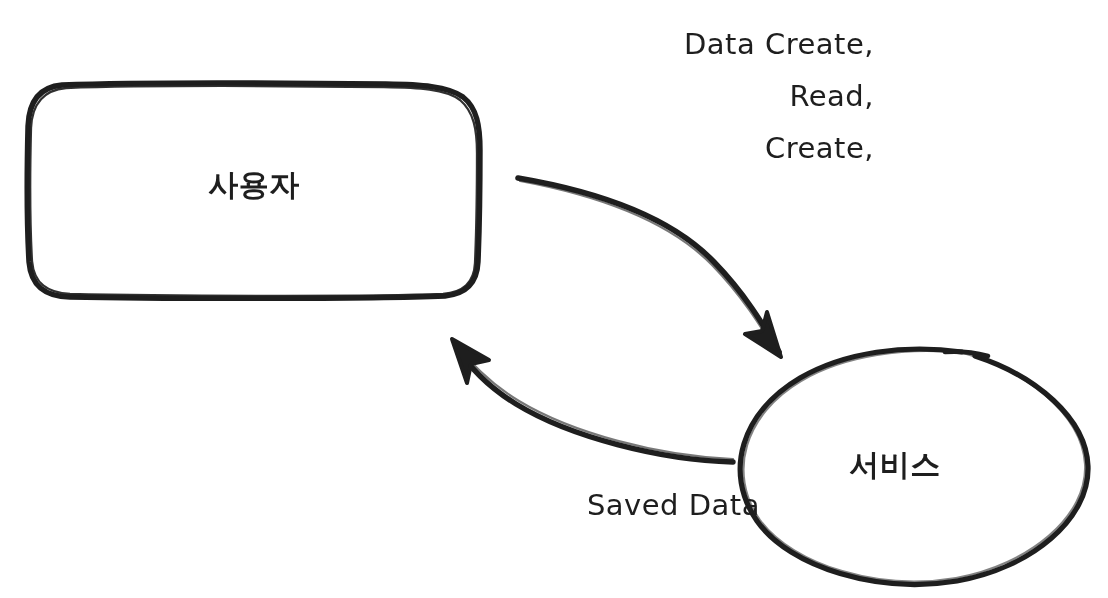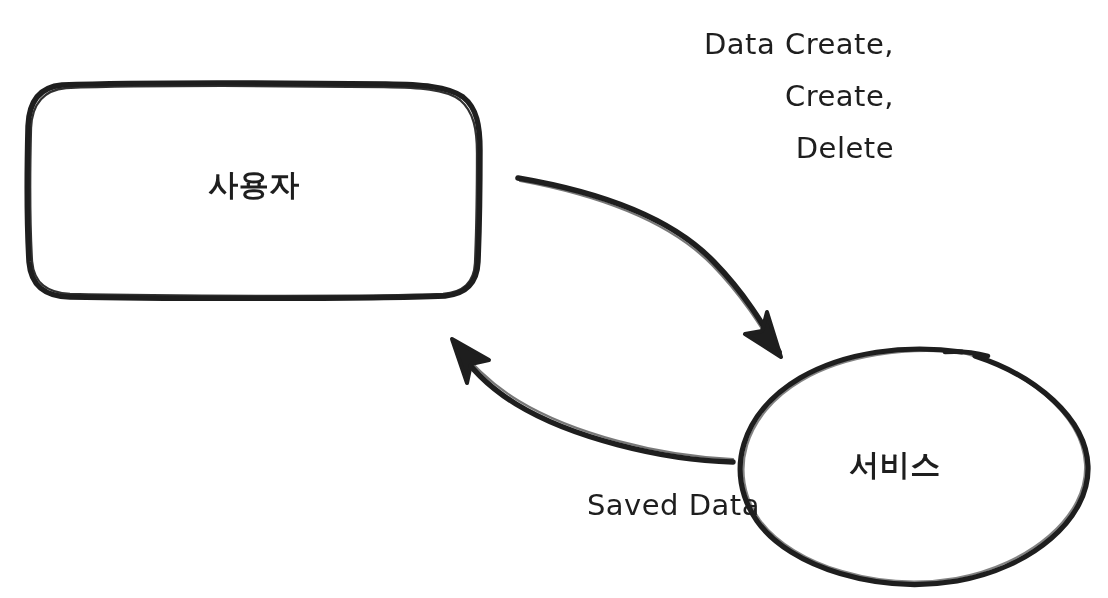--- a/index.html
+++ b/index.html
@@ -94,23 +94,23 @@
       <path d="M 733,462 C 660,460 570,437 516,404 C 485,385 466,362 456,346" fill="none" stroke="#1e1e1e" stroke-width="5.4" stroke-linecap="round"></path>
       <path d="M 733,459 C 658,456 572,433 519,401 C 488,382 468,360 458,345" fill="none" stroke="#1e1e1e" stroke-width="2.2" stroke-linecap="round" opacity="0.6"></path>
       <path d="M 452,339 L 489,360 L 471,364 L 467,383 Z" fill="#1e1e1e" stroke="#1e1e1e" stroke-width="4" stroke-linejoin="round"></path>
     </g>
   </svg>
 
   <div class="label node-label" style="left: 28px; top: 170px; width: 452px;">사용자</div>
 
   <div class="label node-label" style="left: 745px; top: 450px; width: 300px;">서비스</div>
 
-  <div class="edge-label-block ta-right" style="left: 524px; top: 18px; width: 370px;">
+  <div class="edge-label-block ta-right" style="left: 504px; top: 18px; width: 370px;">
     <span class="line">Data Create,</span>
+    <span class="line">Read,</span>
     <span class="line">Create,</span>
-    <span class="line">Delete</span>
   </div>
 
   <div class="edge-label-block ta-left" style="left: 440px; top: 479px; width: 320px;">
     <span class="line">Saved Data</span>
   </div>
 
 </div>
 
 </body></html>

